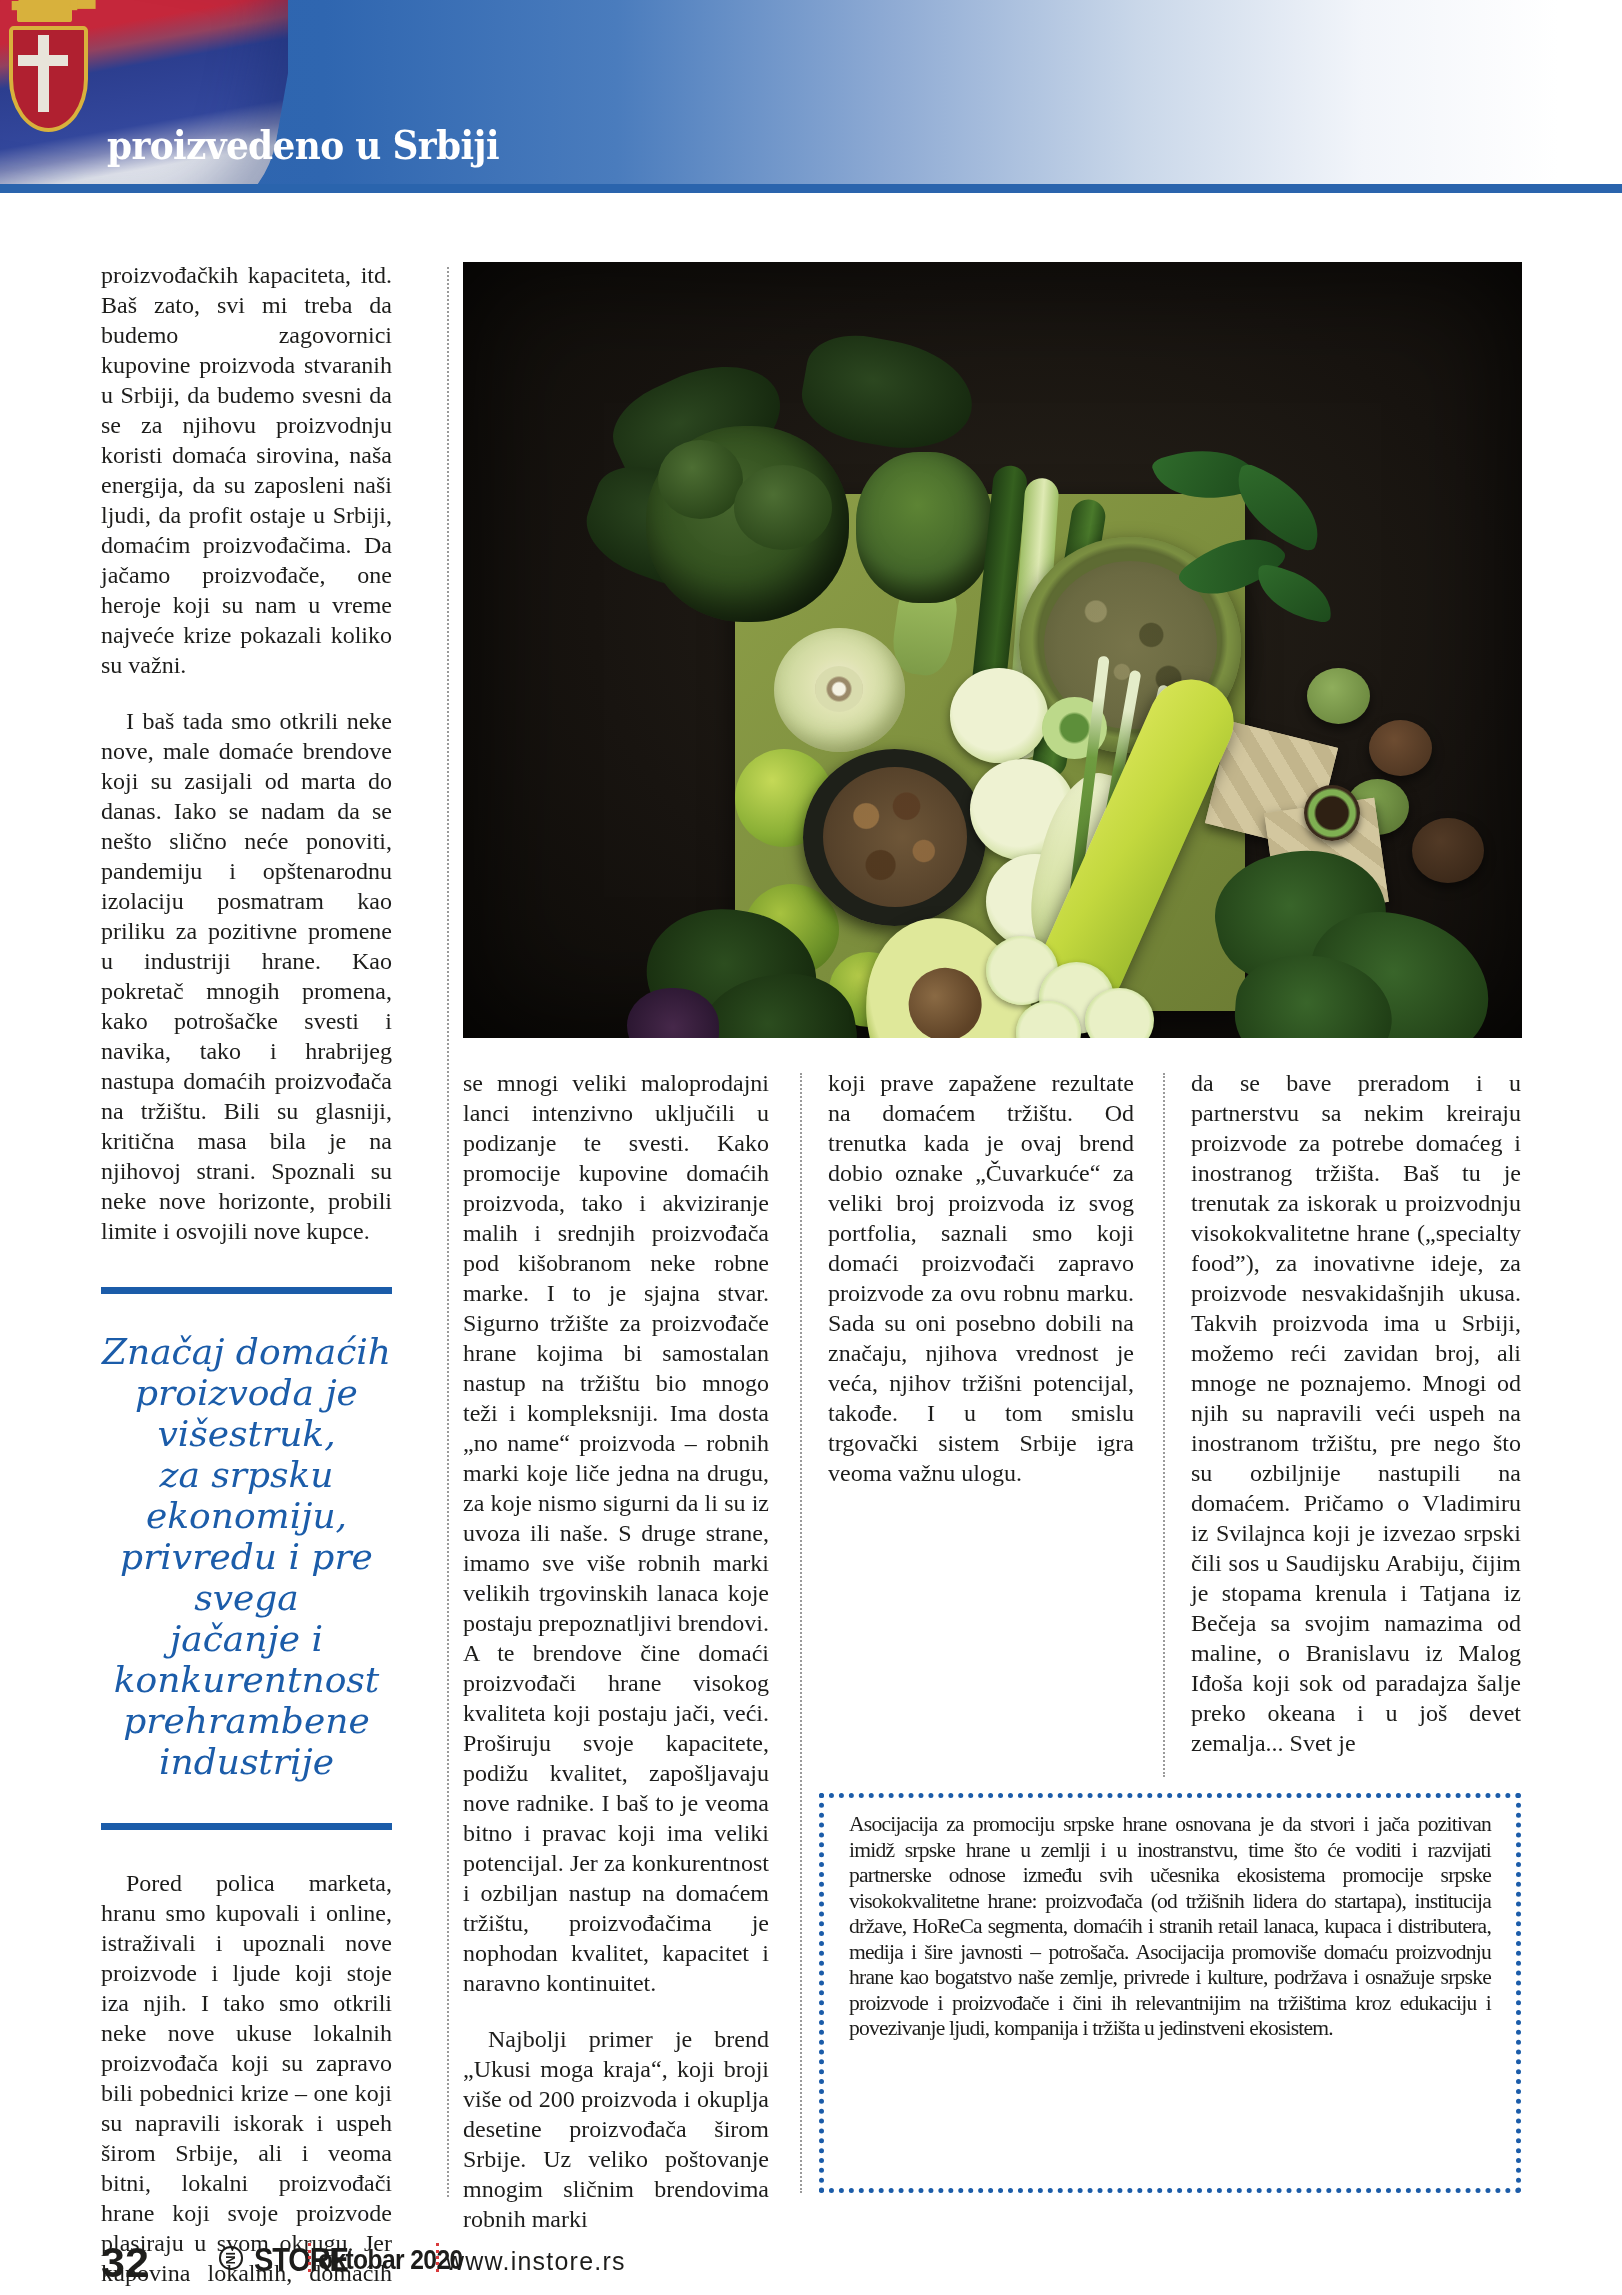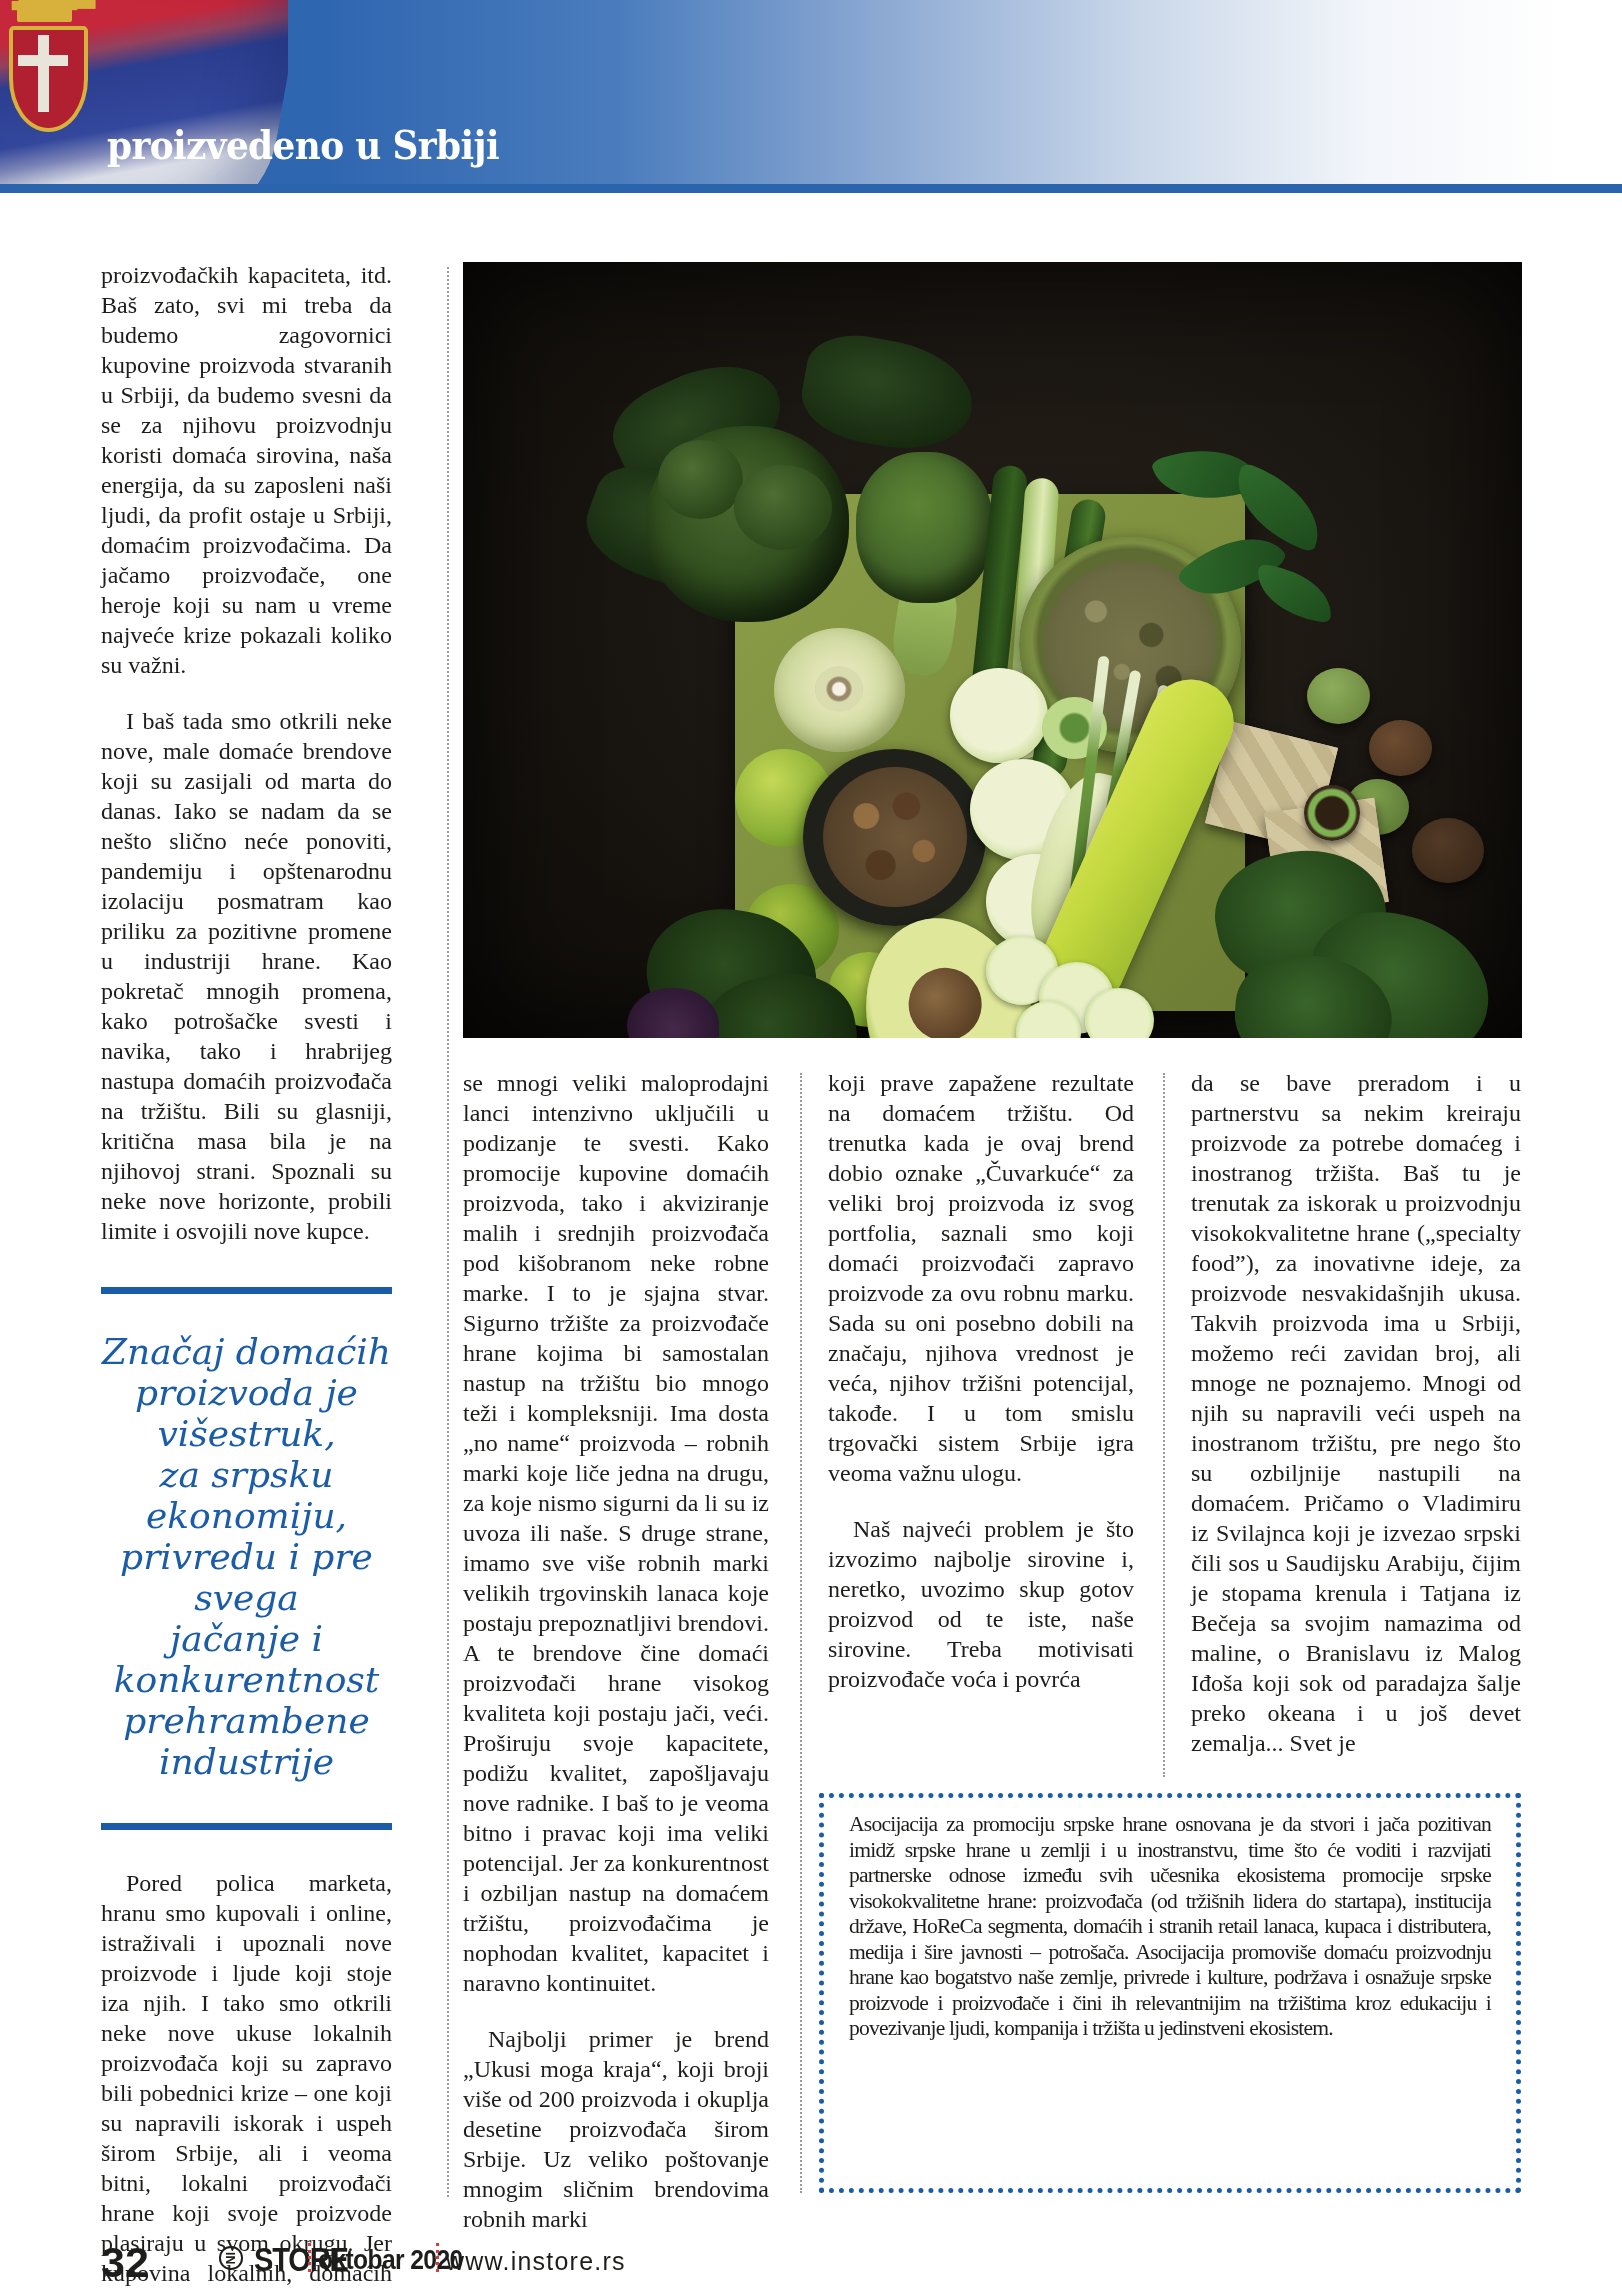--- a/index.html
+++ b/index.html
@@ -337,21 +337,20 @@
 
 </div>
 
 <div class="col" id="col2">
   <p>se mnogi veliki maloprodajni lanci intenzivno uključili u podizanje te svesti. Kako promocije kupovine domaćih proizvoda, tako i akviziranje malih i srednjih proizvođača pod kišobranom neke robne marke. I to je sjajna stvar. Sigurno tržište za proizvođače hrane kojima bi samostalan nastup na tržištu bio mnogo teži i kompleksniji. Ima dosta „no name“ proizvoda – robnih marki koje liče jedna na drugu, za koje nismo sigurni da li su iz uvoza ili naše. S druge strane, imamo sve više robnih marki velikih trgovinskih lanaca koje postaju prepoznatljivi brendovi. A te brendove čine domaći proizvođači hrane visokog kvaliteta koji postaju jači, veći. Proširuju svoje kapacitete, podižu kvalitet, zapošljavaju nove radnike. I baš to je veoma bitno i pravac koji ima veliki potencijal. Jer za konkurentnost i ozbiljan nastup na domaćem tržištu, proizvođačima je nophodan kvalitet, kapacitet i naravno kontinuitet.</p>
   <p class="indent">Najbolji primer je brend „Ukusi moga kraja“, koji broji više od 200 proizvoda i okuplja desetine proizvođača širom Srbije. Uz veliko poštovanje mnogim sličnim brendovima robnih marki</p>
 </div>
 
 <div class="col" id="col3">
   <p>koji prave zapažene rezultate na domaćem tržištu. Od trenutka kada je ovaj brend dobio oznake „Čuvarkuće“ za veliki broj proizvoda iz svog portfolia, saznali smo koji domaći proizvođači zapravo proizvode za ovu robnu marku. Sada su oni posebno dobili na značaju, njihova vrednost je veća, njihov tržišni potencijal, takođe. I u tom smislu trgovački sistem Srbije igra veoma važnu ulogu.</p>
-  <p class="indent">Naš najveći problem je što izvozimo najbolje sirovine i, neretko, uvozimo skup gotov proizvod od te iste, naše sirovine. Treba motivisati proizvođače voća i povrća</p>
 </div>
 
 <div class="col" id="col4">
   <p>da se bave preradom i u partnerstvu sa nekim kreiraju proizvode za potrebe domaćeg i inostranog tržišta. Baš tu je trenutak za iskorak u proizvodnju visokokvalitetne hrane („specialty food”), za inovativne ideje, za proizvode nesvakidašnjih ukusa. Takvih proizvoda ima u Srbiji, možemo reći zavidan broj, ali mnoge ne poznajemo. Mnogi od njih su napravili veći uspeh na inostranom tržištu, pre nego što su ozbiljnije nastupili na domaćem. Pričamo o Vladimiru iz Svilajnca koji je izvezao srpski čili sos u Saudijsku Arabiju, čijim je stopama krenula i Tatjana iz Bečeja sa svojim namazima od maline, o Branislavu iz Malog Iđoša koji sok od paradajza šalje preko okeana i u još devet zemalja... Svet je</p>
 </div>
 
 <div class="about">
   <p>Asocijacija za promociju srpske hrane osnovana je da stvori i jača pozitivan imidž srpske hrane u zemlji i u inostranstvu, time što će voditi i razvijati partnerske odnose između svih učesnika ekosistema promocije srpske visokokvalitetne hrane: proizvođača (od tržišnih lidera do startapa), institucija države, HoReCa segmenta, domaćih i stranih retail lanaca, kupaca i distributera, medija i šire javnosti – potrošača. Asocijacija promoviše domaću proizvodnju hrane kao bogatstvo naše zemlje, privrede i kulture, podržava i osnažuje srpske proizvode i proizvođače i čini ih relevantnijim na tržištima kroz edukaciju i povezivanje ljudi, kompanija i tržišta u jedinstveni ekosistem.</p>
 </div>
 

